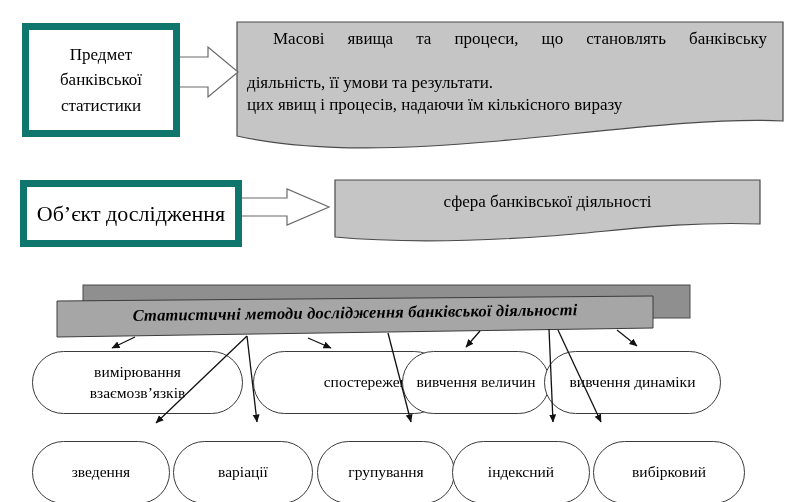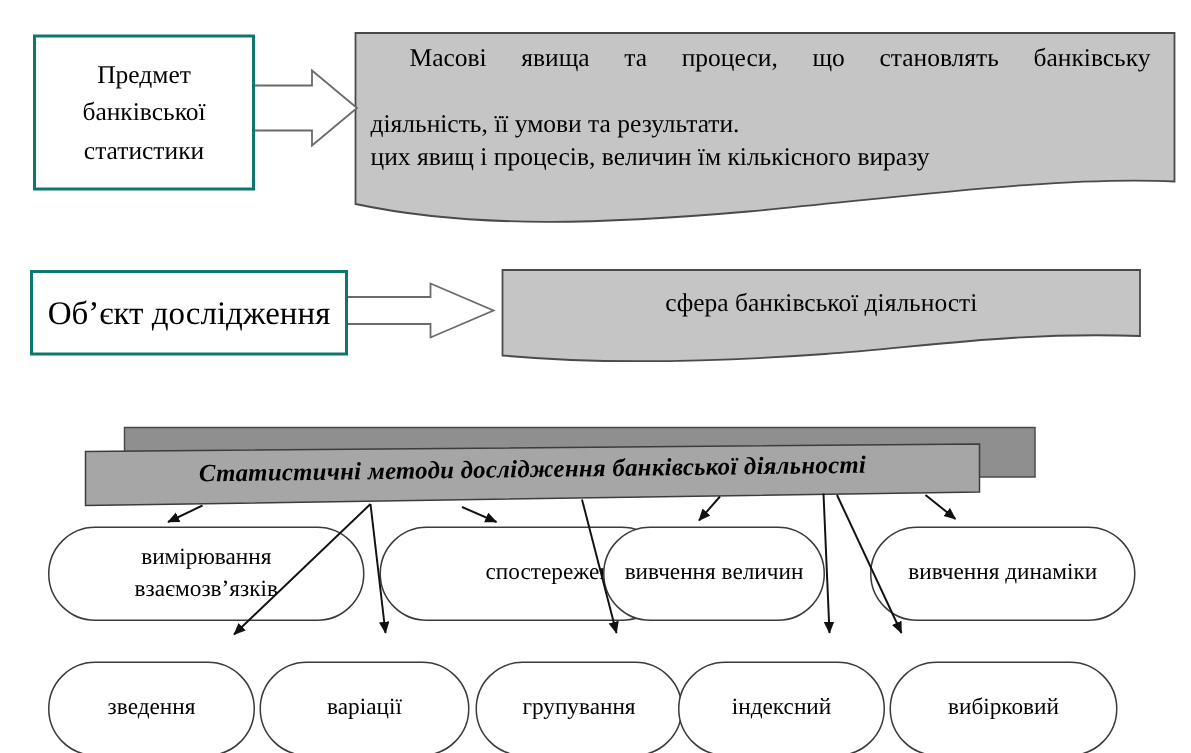--- a/index.html
+++ b/index.html
@@ -7,21 +7,21 @@
     position:relative; width:794px; height:502px; overflow:hidden;
     background:#ffffff; font-family:"Liberation Serif", serif; color:#000;
   }
   svg.layer { position:absolute; left:0; top:0; }
   .bg-layer   { z-index:0; }
   .arrow-layer{ z-index:2; pointer-events:none; }
   .txt { position:absolute; z-index:1; }
 
   .white-box {
     position:absolute; z-index:1; background:#ffffff;
-    border:2px solid #0f766e; display:flex; align-items:center; justify-content:center;
+    border:7px solid #0f766e; display:flex; align-items:center; justify-content:center;
     text-align:center;
   }
   #subject-box { left:22px; top:23px; width:144px; height:100px; font-size:17px; line-height:1.5; }
   #object-box  { left:20px; top:180px; width:208px; height:53px; font-size:22px; }
 
   #subject-panel-text {
     left:247px; top:28px; width:520px; font-size:17px; line-height:22px;
   }
   .jline { text-align:justify; }
   .jline::after { content:""; display:inline-block; width:100%; height:0; }
@@ -42,21 +42,21 @@
     border:1px solid #3a3a3a; border-radius:32px;
     display:flex; align-items:center; justify-content:center;
     text-align:center; font-size:15.5px; line-height:1.35;
   }
   .row1 { top:351px; height:61px; }
   .row2 { top:441px; height:61px; }
   #m-r1-1 { left:32px;  width:209px; }
   #m-r1-1 .lbl { max-width:155px; }
   #m-r1-2 { left:253px; width:143px;padding-left:48px; }
   #m-r1-3 { left:402px; width:146px; }
-  #m-r1-4 { left:580px; width:175px; }
+  #m-r1-4 { left:544px; width:175px; }
   #m-r2-1 { left:32px;  width:136px; }
   #m-r2-2 { left:173px; width:138px; }
   #m-r2-3 { left:317px; width:136px; }
   #m-r2-4 { left:452px; width:136px; }
   #m-r2-5 { left:593px; width:150px; }
 </style>
 </head>
 <body>
 
 <div id="page">
@@ -80,21 +80,21 @@
     <span>Предмет банківської статистики</span>
   </div>
 
   <div class="white-box" id="object-box">
     <span>Об’єкт дослідження</span>
   </div>
 
   <div class="txt" id="subject-panel-text">
     <div class="jline indent">Масові явища та процеси, що становлять банківську</div>
     <div>діяльність, її умови та результати.</div>
-    <div>цих явищ і процесів, величин їм кількісного виразу</div>
+    <div>цих явищ і процесів, надаючи їм кількісного виразу</div>
   </div>
 
   <div class="txt" id="object-panel-text">сфера банківської діяльності</div>
 
   <div class="txt" id="banner-title">Статистичні методи дослідження банківської діяльності</div>
 
   <div class="stadium row1" id="m-r1-1">
     <span class="lbl">вимірювання взаємозв’язків</span>
   </div>
   <div class="stadium row1" id="m-r1-2">

